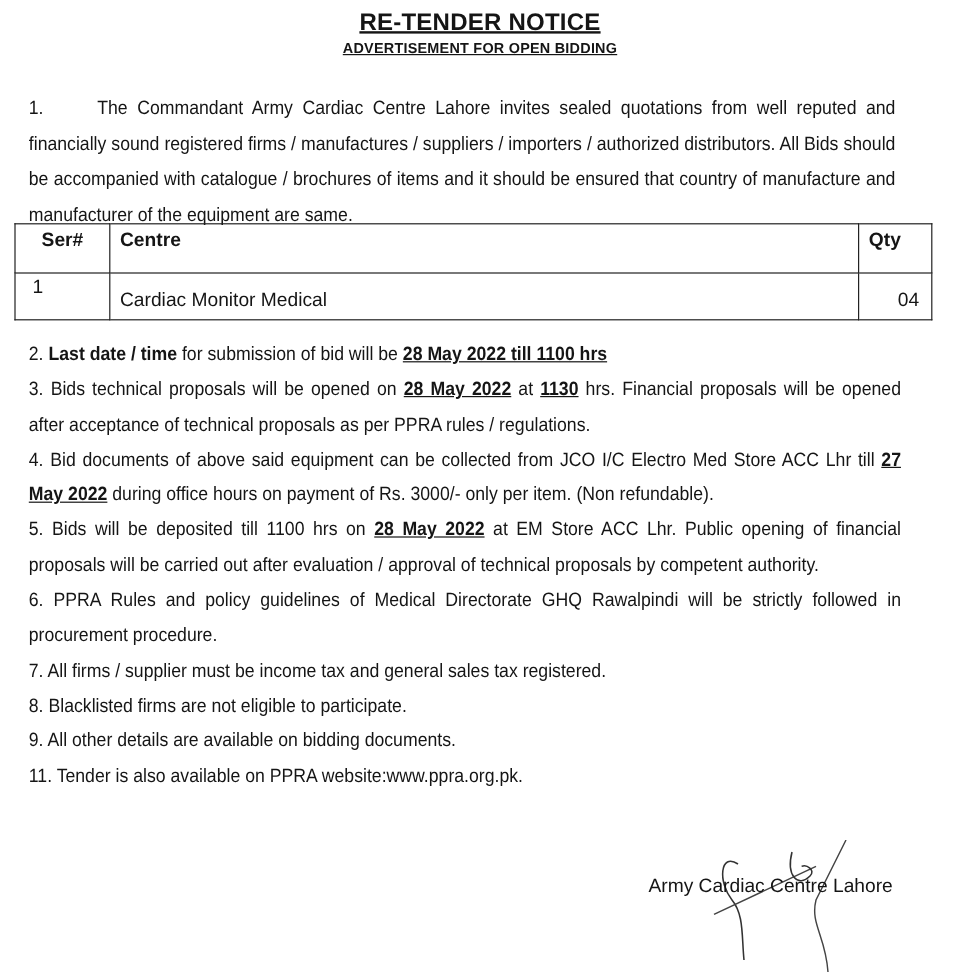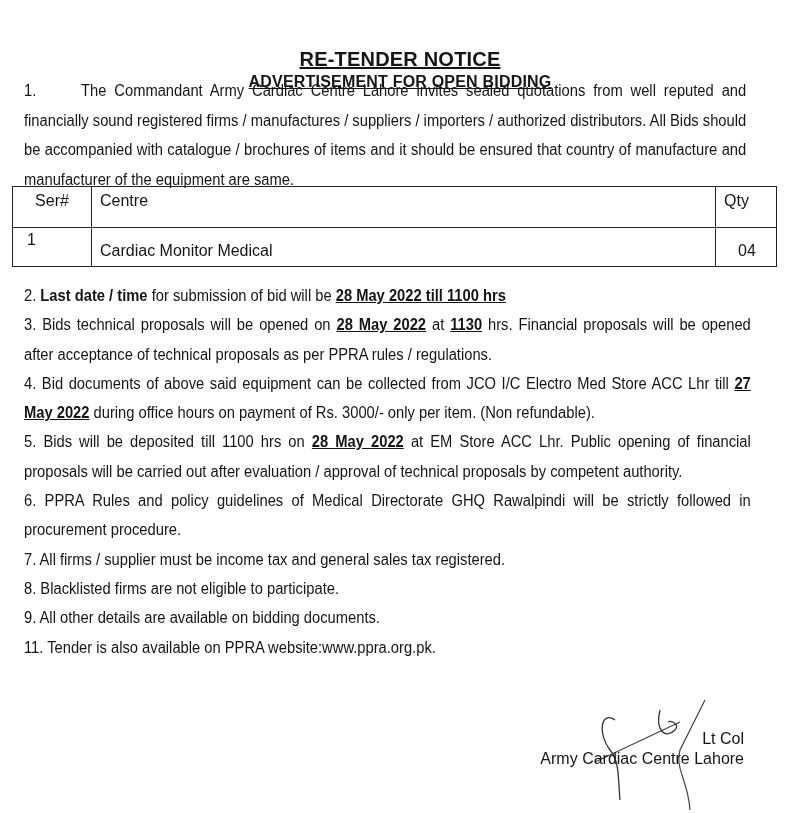--- a/index.html
+++ b/index.html
@@ -2,45 +2,45 @@
 <html><head>
 <meta charset="utf-8">
 <style>
   html, body { margin: 0; padding: 0; background: #ffffff; }
   body {
     width: 800px; height: 813px; position: relative; overflow: hidden;
     font-family: "Liberation Sans", sans-serif; color: #151515;
   }
   .title {
     position: absolute; left: 0; width: 800px; text-align: center;
-    font-weight: bold; text-decoration: underline; letter-spacing: 0.2px; margin-top: 40px;
+    font-weight: bold; text-decoration: underline; letter-spacing: 0.2px;
   }
   .t1 { top: 8px; font-size: 20px; }
-  .t2 { top: 33px; font-size: 16px; }
+  .t2 { top: 33px; font-size: 12px; }
   .para {
     position: absolute; left: 24px; width: 722px; font-size: 16px;
     line-height: 29.5px; text-align: justify; transform: scaleX(0.92); transform-origin: left top;
   }
   .para1 { top: 76px; width: 785px; }
   .num1 { display: inline-block; width: 62px; }
   table.items {
     position: absolute; left: 12px; top: 186px; width: 765px;
     border-collapse: collapse; font-size: 16px;
   }
   table.items td, table.items th {
     border: 1.5px solid #222; vertical-align: top; padding: 0;
   }
-  th { font-weight: normal; text-align: left; height: 40px; }
+  th { font-weight: bold; text-align: left; height: 40px; }
   .c-ser { width: 78px; text-align: center !important; }
   .c-qty { width: 60px; margin-top: 40px; }
   .th-pad { display: block; padding: 5px 0 0 8px; }
   .row1 td { height: 38px; }
   .cell-ser { display: block; padding: 3px 0 0 14px; }
   .cell-item { display: block; padding: 14px 0 0 8px; }
-  .cell-qty { display: block; padding: 14px 0 0 22px; }
+  .cell-qty { display: block; padding: 14px 0 0 22px; text-align: center; }
   .u { text-decoration: underline; font-weight: bold; }
   .b { font-weight: bold; }
   .list {
     position: absolute; left: 24px; top: 281px; width: 790px; font-size: 16px;
     line-height: 29.3px; transform: scaleX(0.92); transform-origin: left top; text-align: justify;
   }
   .list p { margin: 0; }
   .sig {
     position: absolute; left: 540px; top: 700px; width: 260px; height: 110px;
   }
@@ -99,15 +99,14 @@
 </div>
 
 <svg class="sig" viewBox="0 0 260 110">
   <path d="M75 20 C60 10, 58 35, 70 50 C80 62, 78 80, 80 100" fill="none" stroke="#333" stroke-width="1.3"></path>
   <path d="M55 62 L140 22" fill="none" stroke="#444" stroke-width="1.2"></path>
   <path d="M120 10 C115 30, 125 40, 135 30 C140 25, 132 20, 128 22" fill="none" stroke="#333" stroke-width="1.3"></path>
   <path d="M165 0 L140 50 C135 70, 148 80, 150 110" fill="none" stroke="#444" stroke-width="1.2"></path>
 </svg>
 
 <div class="sigblock">
-  <div>Lt Col</div>
   <div>Army Cardiac Centre Lahore</div>
 </div>
 
 </body></html>

